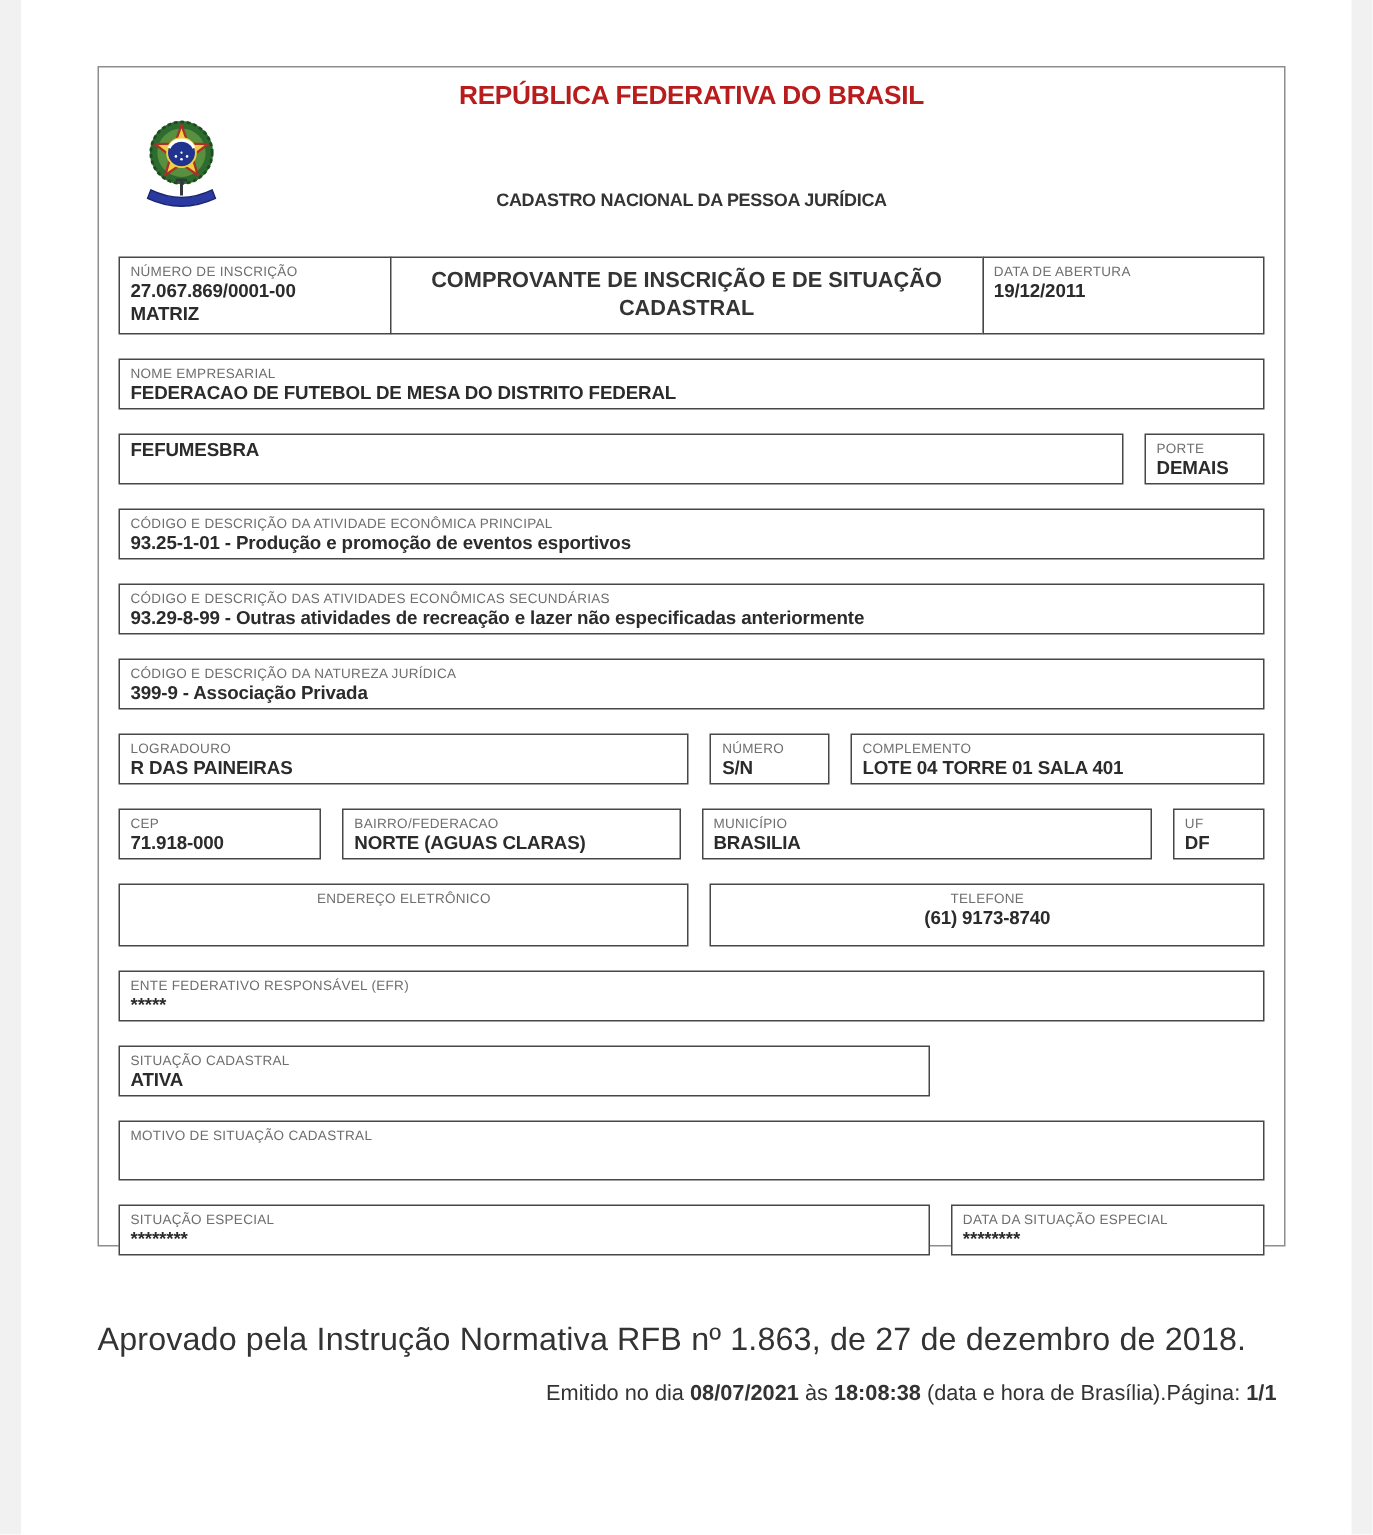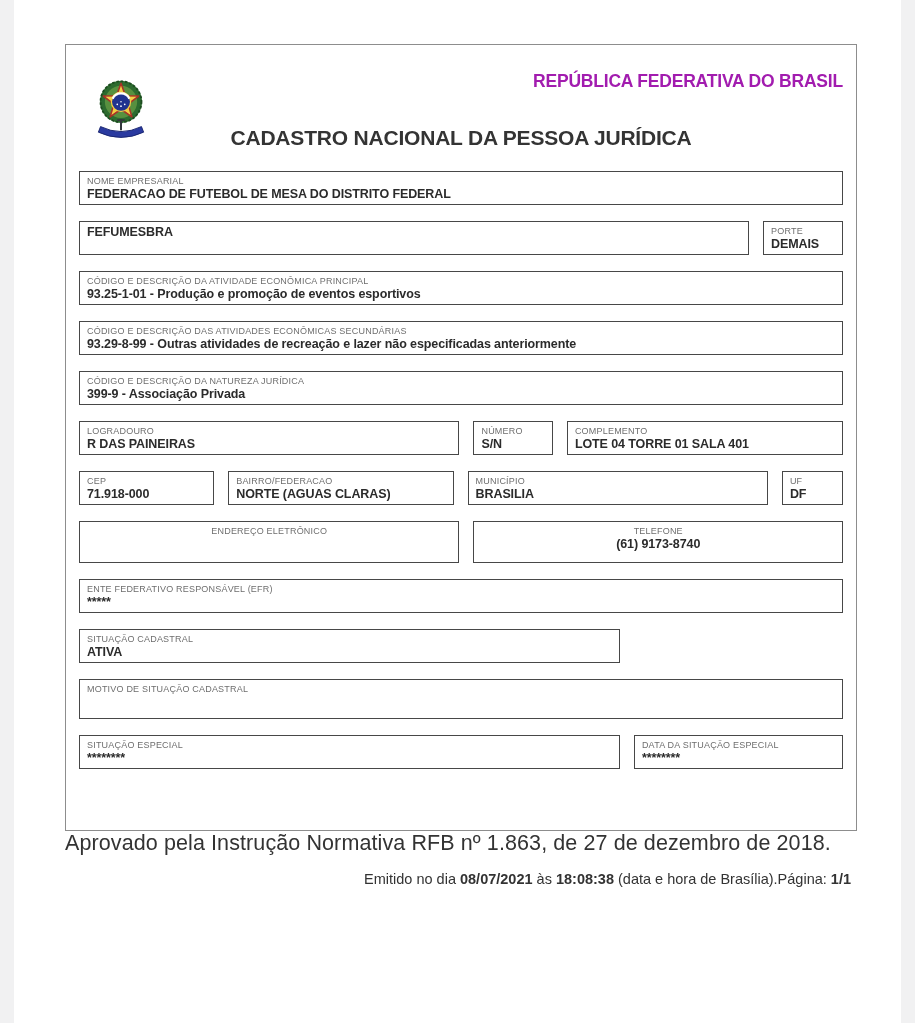--- a/index.html
+++ b/index.html
@@ -24,29 +24,29 @@
     width: 792px; height: 787px;
     border: 1px solid #8d8d8d;
     background: #fff;
     padding: 0 13px;
   }
 
   
   .doc-header { position: relative; height: 126px; }
   .emblem { position: absolute; left: 11px; top: 27px; }
   .doc-title {
-    position: absolute; left: 0; right: 0; top: 26px;
-    text-align: right;
+    position: absolute; left: 0; right: 0; top: 8px;
+    text-align: center;
     font-size: 17.5px; font-weight: bold; letter-spacing: -0.2px;
-    color: #a21caf;
+    color: #b91c1c;
   }
   .doc-subtitle {
     position: absolute; left: 0; right: 0; top: 81px;
     text-align: center;
-    font-size: 21px; font-weight: bold; letter-spacing: -0.2px;
+    font-size: 12px; font-weight: bold; letter-spacing: -0.2px;
     color: #343434;
   }
 
   
   .row { display: flex; gap: 14px; margin-bottom: 16px; align-items: stretch; }
   .row.joined { gap: 0; }
   .row.joined .cell + .cell { margin-left: -1px; }
   .cell {
     border: 1px solid #474747;
     background: #fff;
@@ -85,21 +85,21 @@
   .w-cep    { flex: 0 0 17.7%; }
   .w-bairro { flex: 0 0 29.5%; }
   .w-munic  { flex: 1 1 auto; }
   .w-uf     { flex: 0 0 8%; }
   .w-end    { flex: 0 0 49.8%; }
   .w-tel    { flex: 1 1 auto; }
   .w-sit    { flex: 0 0 70.8%; }
   .w-dsit   { flex: 1 1 auto; }
 
   
-  .footer { position: absolute; left: 65px; top: 824px; width: 786px; }
+  .footer { position: absolute; left: 65px; top: 874px; width: 786px; }
   .approval {
     font-size: 21.5px; color: #333333; line-height: 38px;
     letter-spacing: 0.1px;
   }
   .emission-row {
     display: flex; justify-content: flex-end; align-items: baseline;
     margin-top: 9px;
     font-size: 14.5px; color: #333333;
   }
   .emission-row b { font-weight: bold; }
@@ -127,20 +127,32 @@
         <circle cx="50" cy="46" r="1.2" fill="#ffffff"></circle>
         <rect x="48.4" y="74" width="3.2" height="18" fill="#33383d"></rect>
         <rect x="44" y="74" width="12" height="3" fill="#33383d"></rect>
         <path d="M17,86 q33,16 66,0 l3.5,9 q-36.5,17 -73,0 Z" fill="#2a3aa0" stroke="#18246e" stroke-width="1.5"></path>
       </svg>
     </span>
     <div class="doc-title">REPÚBLICA FEDERATIVA DO BRASIL</div>
     <div class="doc-subtitle">CADASTRO NACIONAL DA PESSOA JURÍDICA</div>
   </div>
 
+  <div class="row joined">
+    <div class="cell w-num h-tall">
+      <div class="cell-label">NÚMERO DE INSCRIÇÃO</div>
+      <div class="cell-value">27.067.869/0001-00</div>
+      <div class="cell-value">MATRIZ</div>
+    </div>
+    <div class="cell w-comp h-tall cell-title">COMPROVANTE DE INSCRIÇÃO E DE SITUAÇÃO CADASTRAL</div>
+    <div class="cell w-abert h-tall">
+      <div class="cell-label">DATA DE ABERTURA</div>
+      <div class="cell-value">19/12/2011</div>
+    </div>
+  </div>
 
   <div class="row">
     <div class="cell w-full">
       <div class="cell-label">NOME EMPRESARIAL</div>
       <div class="cell-value">FEDERACAO DE FUTEBOL DE MESA DO DISTRITO FEDERAL</div>
     </div>
   </div>
 
   <div class="row">
     <div class="cell w-flex">

